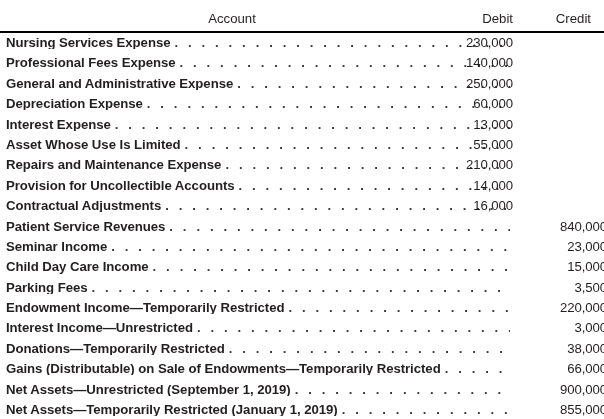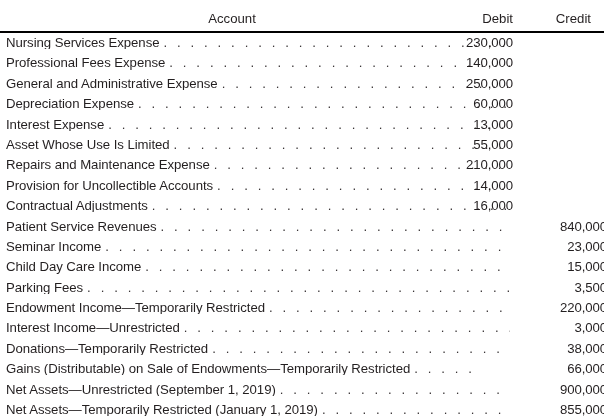--- a/index.html
+++ b/index.html
@@ -76,20 +76,21 @@
 
   .acct-wrap {
     position: absolute;
     left: 6px;
     top: 3px;
     right: 94px;
     display: flex;
     align-items: baseline;
     overflow: hidden;
     white-space: nowrap;
+    font-weight: bold;
   }
   .acct {
     font-size: 13.2px;
     line-height: 1;
     flex: 0 0 auto;
     letter-spacing: -0.05px;
   }
   .leader {
     flex: 1 1 auto;
     overflow: hidden;

